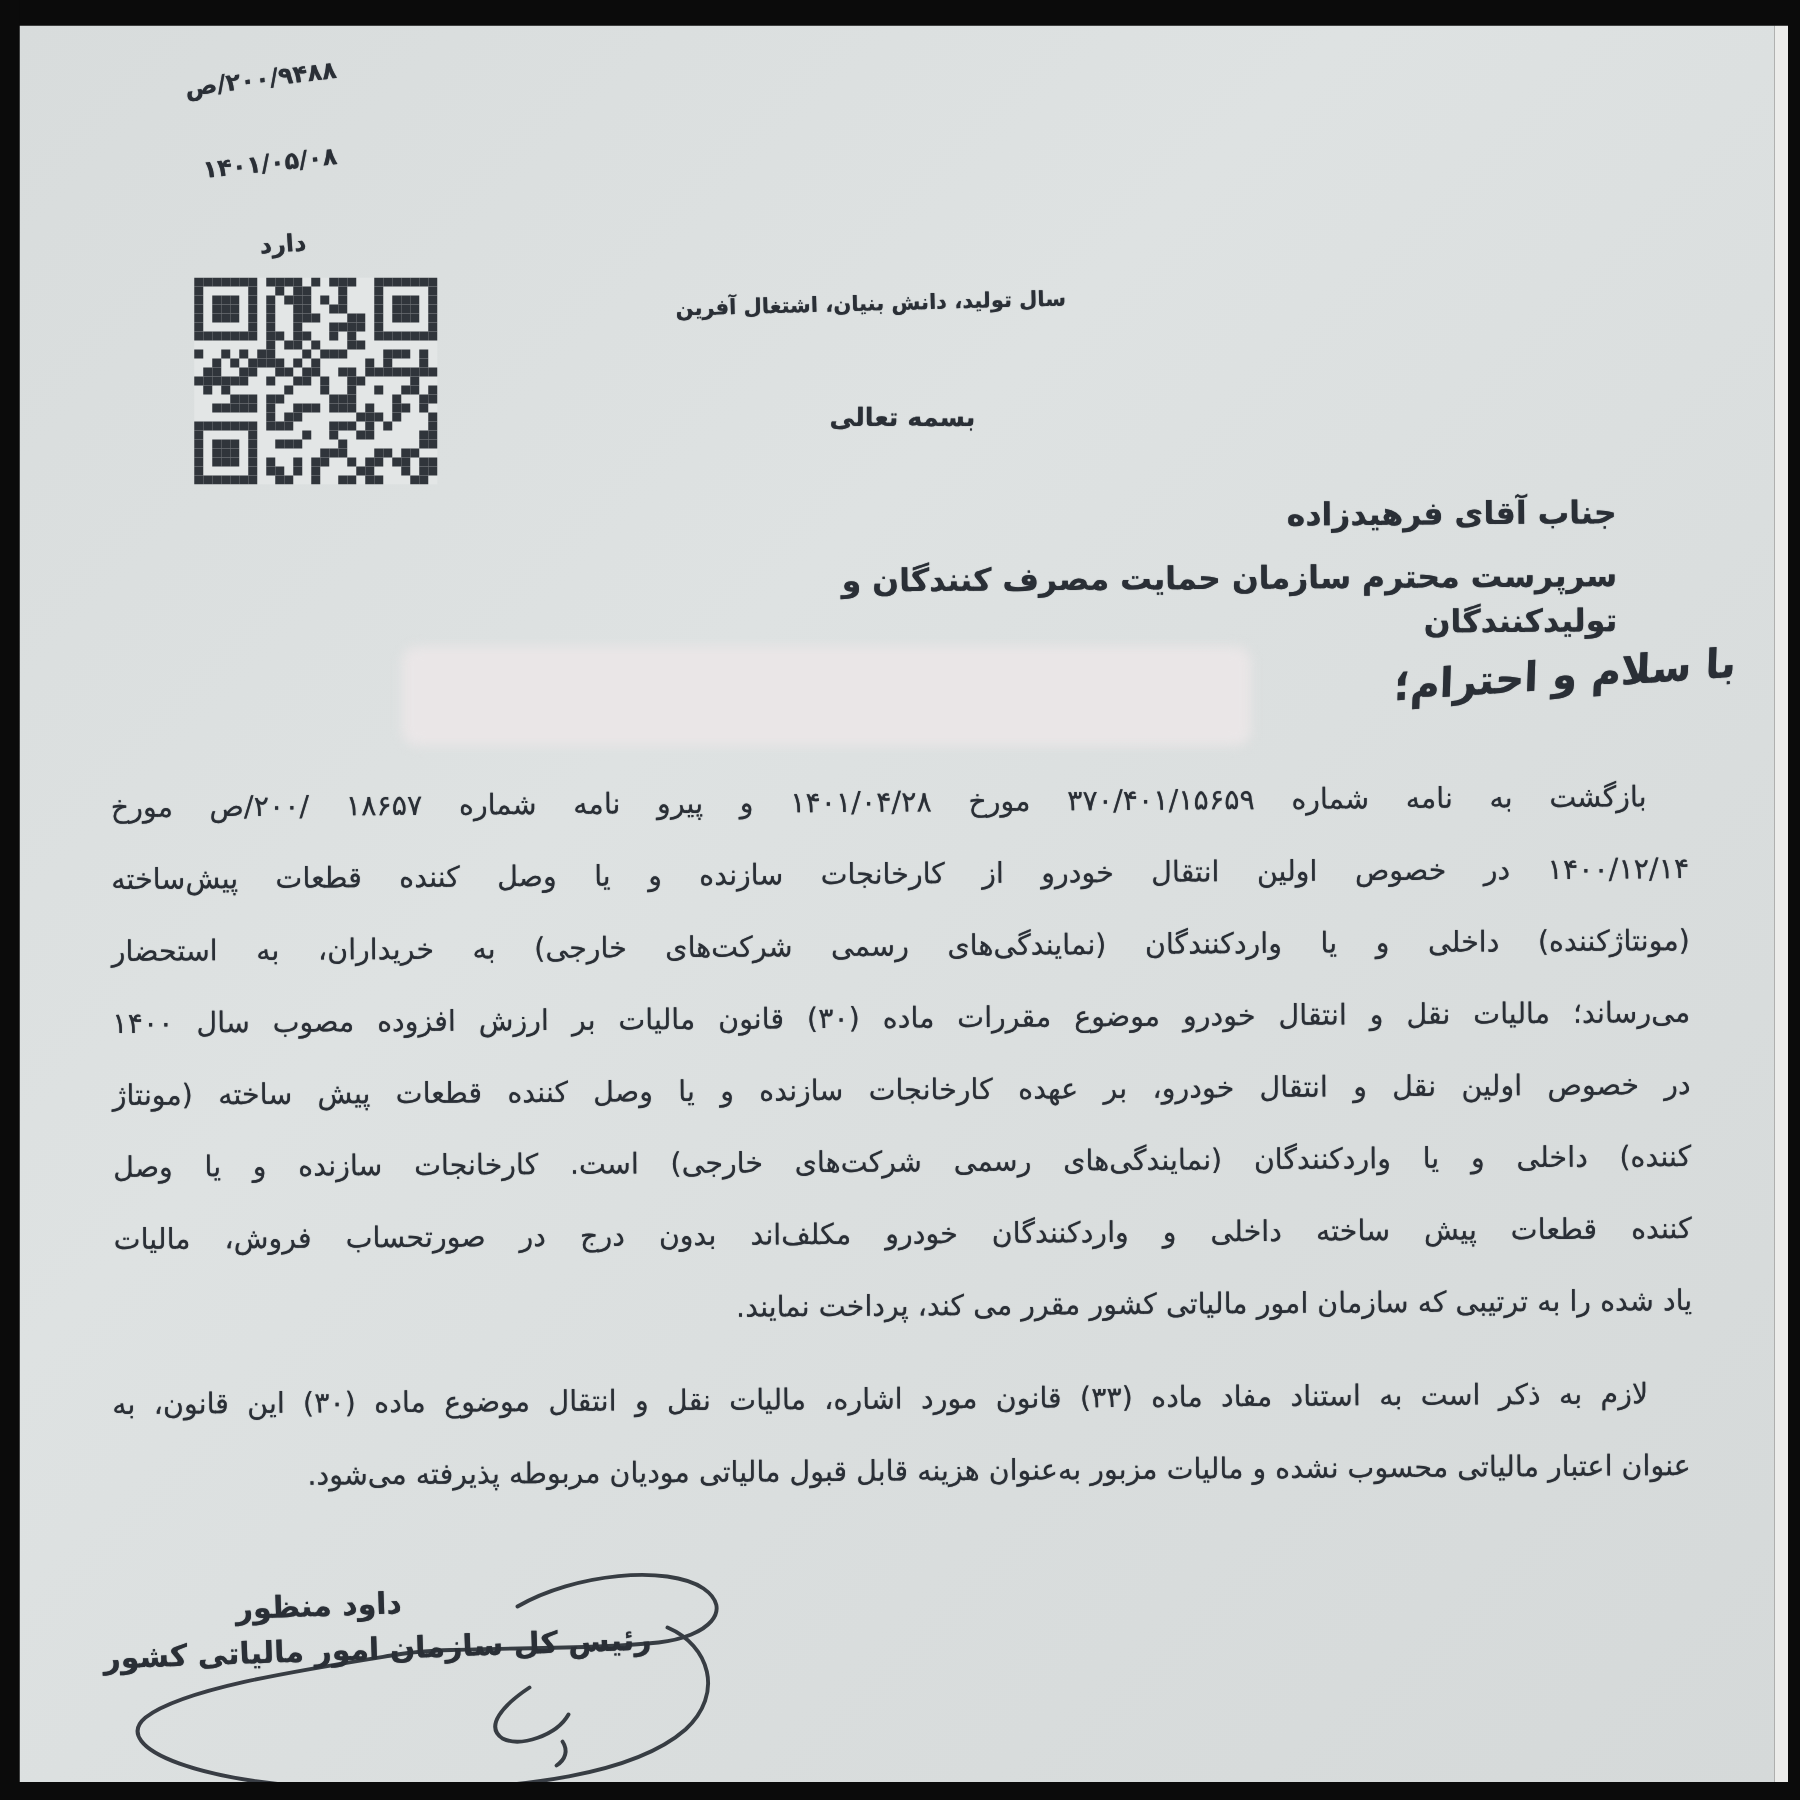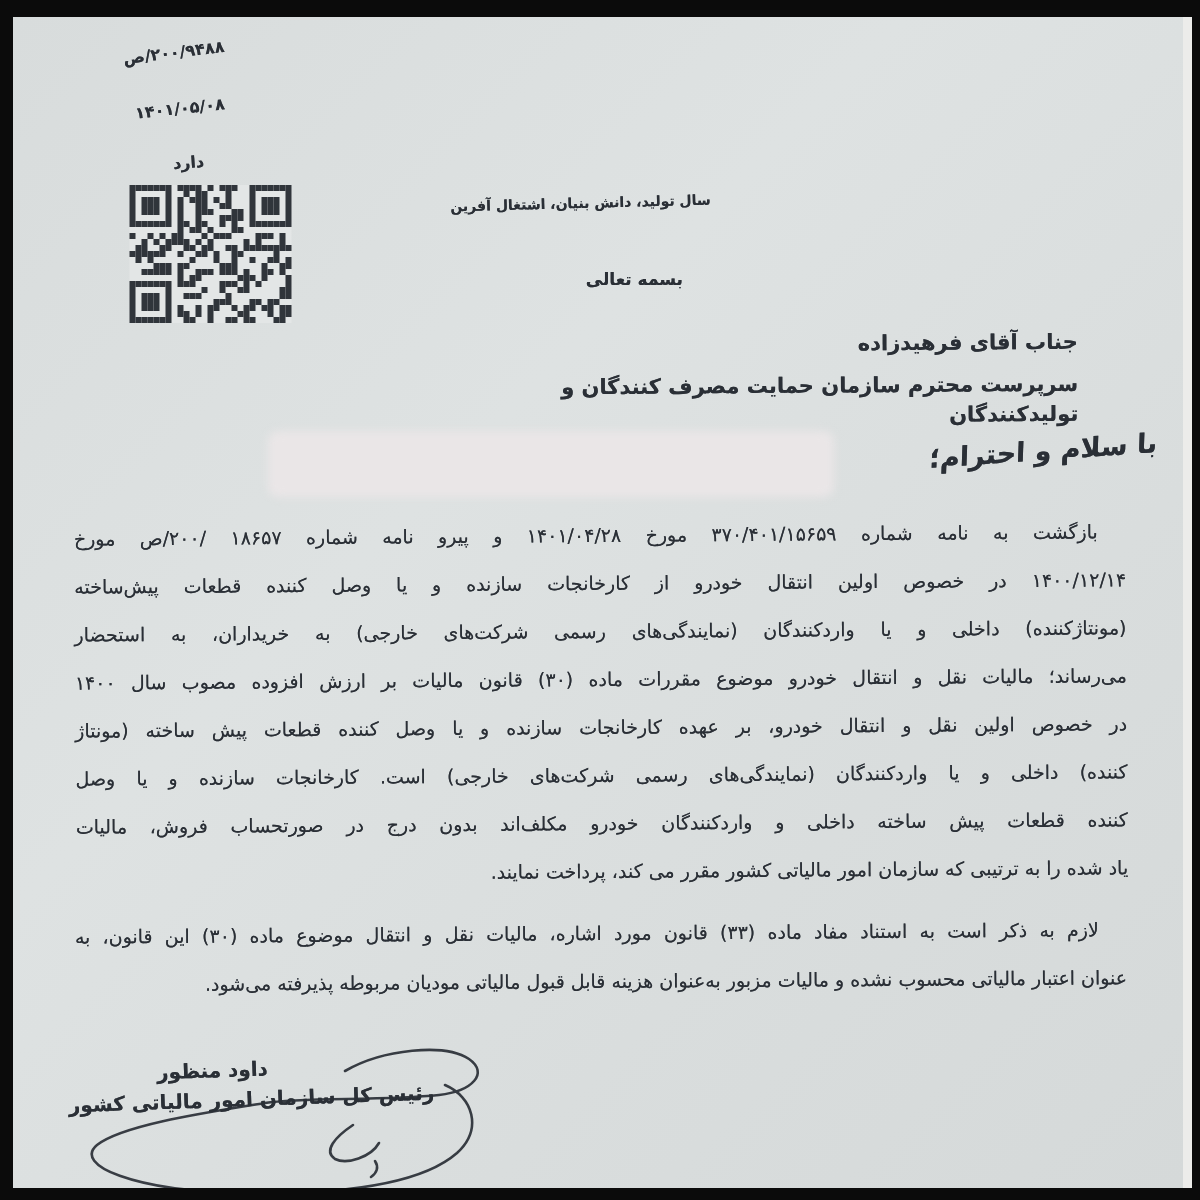--- a/index.html
+++ b/index.html
@@ -11,21 +11,21 @@
   }
   #right-sliver{position:absolute;top:0;right:-9px;width:9px;height:1171px;background:#ececea;}
   .ink{color:#2a2f36;text-shadow:0 0 0.6px rgba(42,47,54,.75);}
   .hdr-item{position:absolute;font-size:16px;font-weight:bold;letter-spacing:.5px;direction:rtl;}
   #letter-number{left:110px;top:26px;transform:rotate(-7deg);}
   #letter-date{left:122px;top:82px;transform:rotate(-6deg);}
   #letter-attachment{left:160px;top:136px;transform:rotate(-4deg);}
   #qr{position:absolute;left:115px;top:168px;width:165px;height:138px;}
   #slogan{position:absolute;left:435px;top:178px;width:265px;text-align:center;
     font-size:14px;font-weight:bold;direction:rtl;transform:rotate(-1.5deg);}
-  #besmele{position:absolute;left:540px;top:252px;width:130px;text-align:right;
+  #besmele{position:absolute;left:540px;top:252px;width:130px;text-align:left;
     font-size:17px;font-weight:bold;direction:rtl;}
   #recipient{position:absolute;right:105px;top:312px;width:640px;direction:rtl;
     text-align:right;transform:rotate(-.4deg);}
   #recipient .r1{font-size:21px;font-weight:bold;line-height:30px;}
   #recipient .r2{font-size:21px;font-weight:bold;line-height:30px;margin-top:12px;}
   #redaction{position:absolute;left:255px;top:414px;width:566px;height:66px;
     background:#eae6e7;border-radius:10px;filter:blur(4px);}
   #salutation{position:absolute;right:26px;top:418px;font-size:27px;font-weight:bold;
     direction:rtl;transform:rotate(-4deg) skewX(-6deg);letter-spacing:1px;}
   .bodyblock{position:absolute;left:62px;width:1052px;direction:rtl;font-size:19px;

